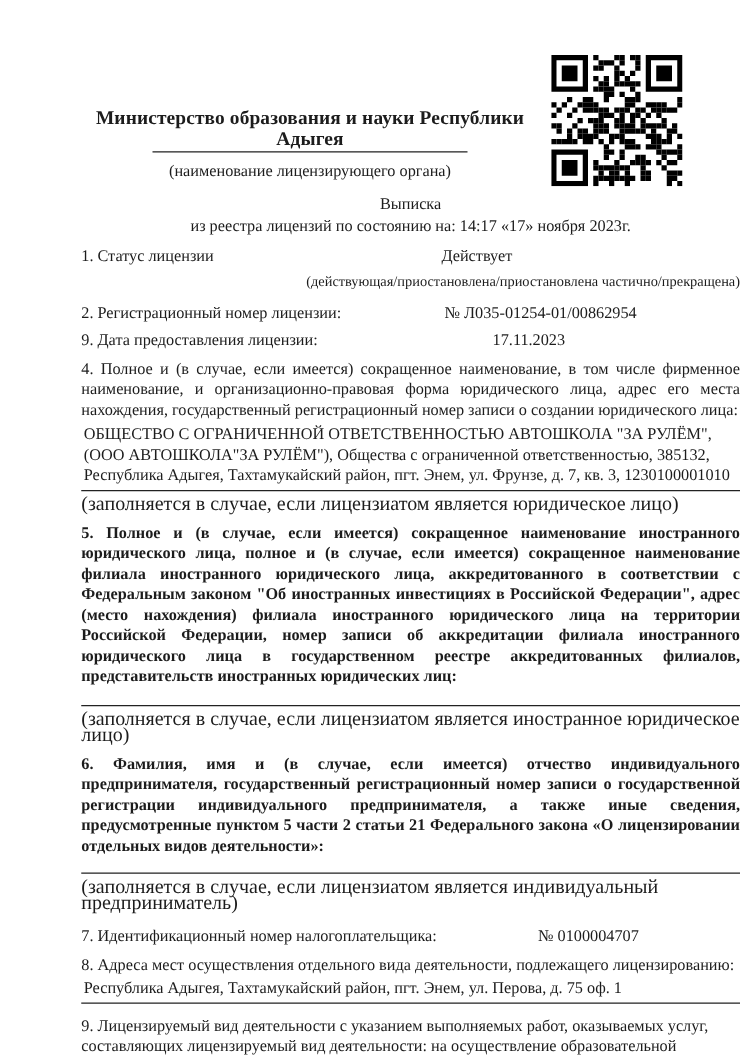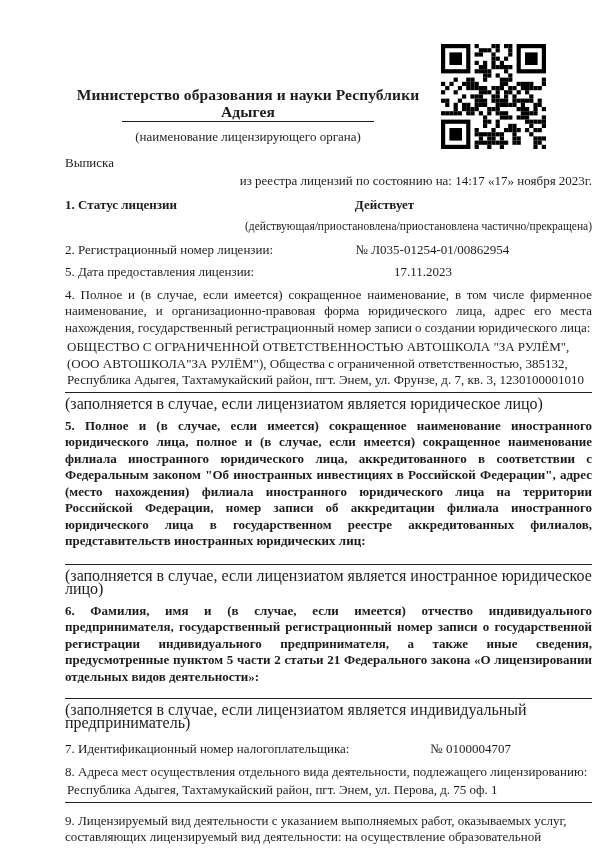--- a/index.html
+++ b/index.html
@@ -14,27 +14,27 @@
 
   .header { position:absolute; left:20px; top:86px; width:400px; text-align:center; }
   .authority { font-weight:bold; font-size:15.5px; line-height:17px; letter-spacing:0.1px; }
   .authority-underline { width:252px; margin:1px auto 0; border-bottom:1.5px solid #222; height:0; }
   .authority-caption { margin-top:7px; font-size:13px; }
 
   .content {
     position:absolute; left:37px; top:150px; width:527px;
     font-size:13px; line-height:16.5px;
   }
-  .doc-title { text-align:left; margin-top:5px; }
-  .doc-subtitle { text-align:right; margin-top:1px; }
+  .doc-title { text-align:center; margin-top:5px; }
+  .doc-subtitle { text-align:center; margin-top:1px; }
 
   .row { display:flex; }
   .row .lbl { white-space:nowrap; }
   .row .val { flex:1; text-align:center; }
-  .row-status { margin-top:8px;font-weight:bold; }
+  .row-status { margin-top:8px; }
   .row-caption { font-size:11.5px; line-height:13px; text-align:right; padding-left:140px; margin-top:6px; }
   .row-reg { margin-top:9px; }
   .row-date { margin-top:6px; }
   .row-inn { margin-top:12px; }
 
   .para { margin:6px 0 0 0; text-align:justify; }
   .para-s5, .para-s6 { margin-top:8px;font-weight:bold; }
   .para-s8 { text-align:left; }
   .para-s9 { margin-top:10px; text-align:left; }
 
@@ -302,21 +302,21 @@
       <span class="val">Действует</span>
     </div>
     <div class="row-caption">(действующая/приостановлена/приостановлена частично/прекращена)</div>
 
     <div class="row row-reg">
       <span class="lbl">2. Регистрационный номер лицензии:</span>
       <span class="val">№ Л035-01254-01/00862954</span>
     </div>
 
     <div class="row row-date">
-      <span class="lbl">5. Дата предоставления лицензии:</span>
+      <span class="lbl">9. Дата предоставления лицензии:</span>
       <span class="val">17.11.2023</span>
     </div>
 
     <p class="para">4. Полное и (в случае, если имеется) сокращенное наименование, в том числе фирменное наименование, и организационно-правовая форма юридического лица, адрес его места нахождения, государственный регистрационный номер записи о создании юридического лица:</p>
     <div class="filled-block">ОБЩЕСТВО С ОГРАНИЧЕННОЙ ОТВЕТСТВЕННОСТЬЮ АВТОШКОЛА "ЗА РУЛЁМ", (ООО АВТОШКОЛА"ЗА РУЛЁМ"), Общества с ограниченной ответственностью, 385132, Республика Адыгея, Тахтамукайский район, пгт. Энем, ул. Фрунзе, д. 7, кв. 3, 1230100001010</div>
     <div class="line-caption">(заполняется в случае, если лицензиатом является юридическое лицо)</div>
 
     <p class="para para-s5">5. Полное и (в случае, если имеется) сокращенное наименование иностранного юридического лица, полное и (в случае, если имеется) сокращенное наименование филиала иностранного юридического лица, аккредитованного в соответствии с Федеральным законом "Об иностранных инвестициях в Российской Федерации", адрес (место нахождения) филиала иностранного юридического лица на территории Российской Федерации, номер записи об аккредитации филиала иностранного юридического лица в государственном реестре аккредитованных филиалов, представительств иностранных юридических лиц:</p>
     <div class="blank-line"></div>
     <div class="line-caption">(заполняется в случае, если лицензиатом является иностранное юридическое лицо)</div>

